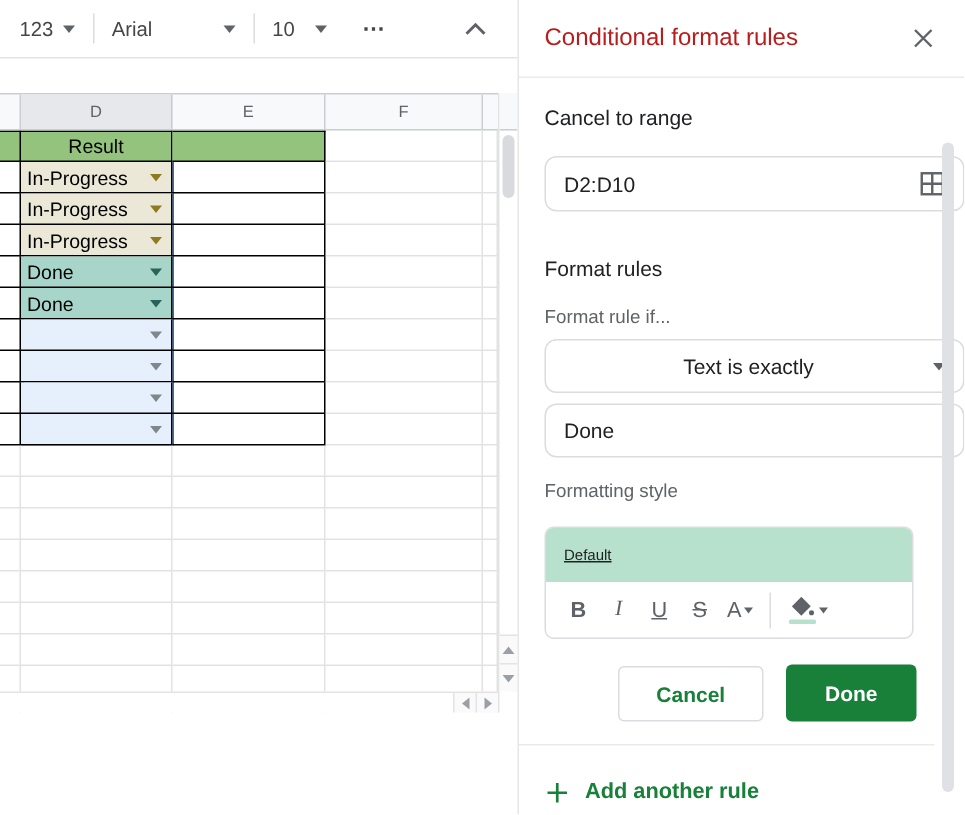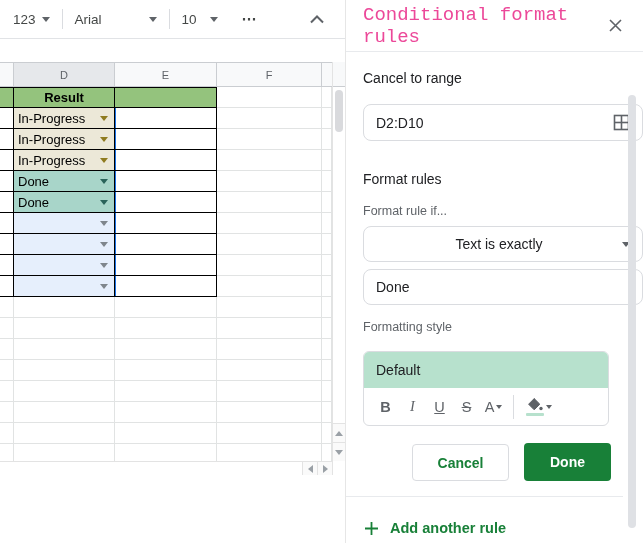--- a/index.html
+++ b/index.html
@@ -35,21 +35,21 @@
   .w0{width:14px}.w1{width:101px}.w2{width:102px}.w3{width:105px}.w4{width:10px; border-right:none;}
 
   .grid { position:absolute; left:0; top:87px; width:332px; bottom:0; overflow:hidden; }
   .row { display:flex; height:21px; }
   .cell { height:21px; position:relative; }
   .c0{width:14px}.c1{width:101px}.c2{width:102px}.c3{width:105px}.c4{width:10px}
   .bcell { border-bottom:1px solid #000; border-right:1px solid #000; }
   .plain { border-bottom:1px solid #e1e3e3; border-right:1px solid #e1e3e3; }
   .r1 { border-top:1px solid #000; }
   .green { background:var(--header-green); }
-  .cellc { display:flex; align-items:center; justify-content:center; font-size:13px; color:#000;font-weight:bold; }
+  .cellc { display:flex; align-items:center; justify-content:center; font-size:13px; color:#000; }
 
   .chip { display:flex; align-items:center; padding:0 16px 0 4px; font-size:13px; color:#000; }
   .chip .val { white-space:nowrap; overflow:hidden; }
   .chip .arrow { position:absolute; right:6px; top:8px; width:0; height:0;
     border-left:4px solid transparent; border-right:4px solid transparent; border-top:5px solid #5f6368; }
   .st-inprogress { background:var(--in-progress-bg); }
   .st-inprogress .arrow { border-top-color:var(--in-progress-arrow); }
   .st-done { background:var(--done-bg); }
   .st-done .arrow { border-top-color:var(--done-arrow); }
   .st-empty { background:var(--empty-selected-bg); }
@@ -72,32 +72,32 @@
   .tri-right{width:0;height:0;border-top:4px solid transparent;border-bottom:4px solid transparent;border-left:5px solid #9aa0a6; }
 
   .hscroll { position:absolute; left:0; bottom:0; width:332px; height:14px; background:#fff;
     border-top:1px solid #e3e3e3; display:flex; justify-content:flex-end; }
   .hs-btn { width:15px; height:100%; border-left:1px solid #e3e3e3; display:flex; align-items:center; justify-content:center; background:#fafafa; }
 
   
   .panel { position:absolute; left:345px; top:0; width:298px; height:543px; background:#fff; border-left:1px solid #e6e6e6; }
   .p-header { position:absolute; left:0; top:0; width:100%; height:52px; border-bottom:1px solid #e8eaed;
     display:flex; align-items:center; padding:0 16px 0 17px; }
-  .p-title { flex:1; font-size:19px; color:#ec4899;font-family:Liberation Mono, monospace; }
+  .p-title { flex:1; font-size:16px; color:#b91c1c; }
   .p-close { width:24px; height:24px; display:flex; align-items:center; justify-content:center; cursor:pointer; }
 
   .p-label-strong { position:absolute; left:17px; font-size:14px; font-weight:700; color:#202124; }
   .p-label { position:absolute; left:17px; font-size:12.5px; color:#5f6368; }
 
   .box { position:absolute; left:17px; width:280px; border:1px solid #dadce0; border-radius:8px;
     display:flex; align-items:center; padding:0 12px; font-size:14px; color:#202124; background:#fff; }
   .box .grow { flex:1; }
 
   .style-box { position:absolute; left:17px; top:351px; width:246px; border:1px solid #dadce0; border-radius:6px; overflow:hidden; }
-  .preview { height:36px; background:var(--preview-green); display:flex; align-items:center; padding:0 12px; font-size:14px; color:#202124; }
+  .preview { height:36px; background:var(--preview-green); display:flex; align-items:center; padding:0 12px; font-size:10px; color:#202124;text-decoration:underline; }
   .fmt-bar { height:37px; display:flex; align-items:center; padding:0 8px; }
   .fmt-btn { width:27px; height:28px; display:flex; align-items:center; justify-content:center;
     font-size:14.5px; color:#5f6368; border-radius:3px; cursor:pointer; }
   .fb-b{font-weight:700;} .fb-i{font-style:italic; font-family:"Liberation Serif",serif;}
   .fb-u{text-decoration:underline;} .fb-s{text-decoration:line-through;}
   .fmt-caret { width:0;height:0;border-left:3.5px solid transparent;border-right:3.5px solid transparent;border-top:4px solid #5f6368; margin-left:2px; }
   .fmt-sep { width:1px; height:24px; background:#dadce0; margin:0 6px; }
   .fill-btn { display:flex; align-items:center; }
   .fill-ic { display:flex; flex-direction:column; align-items:center; gap:2px; }
   .fill-bar { width:18px; height:3px; background:var(--preview-green); border-radius:1px; }

